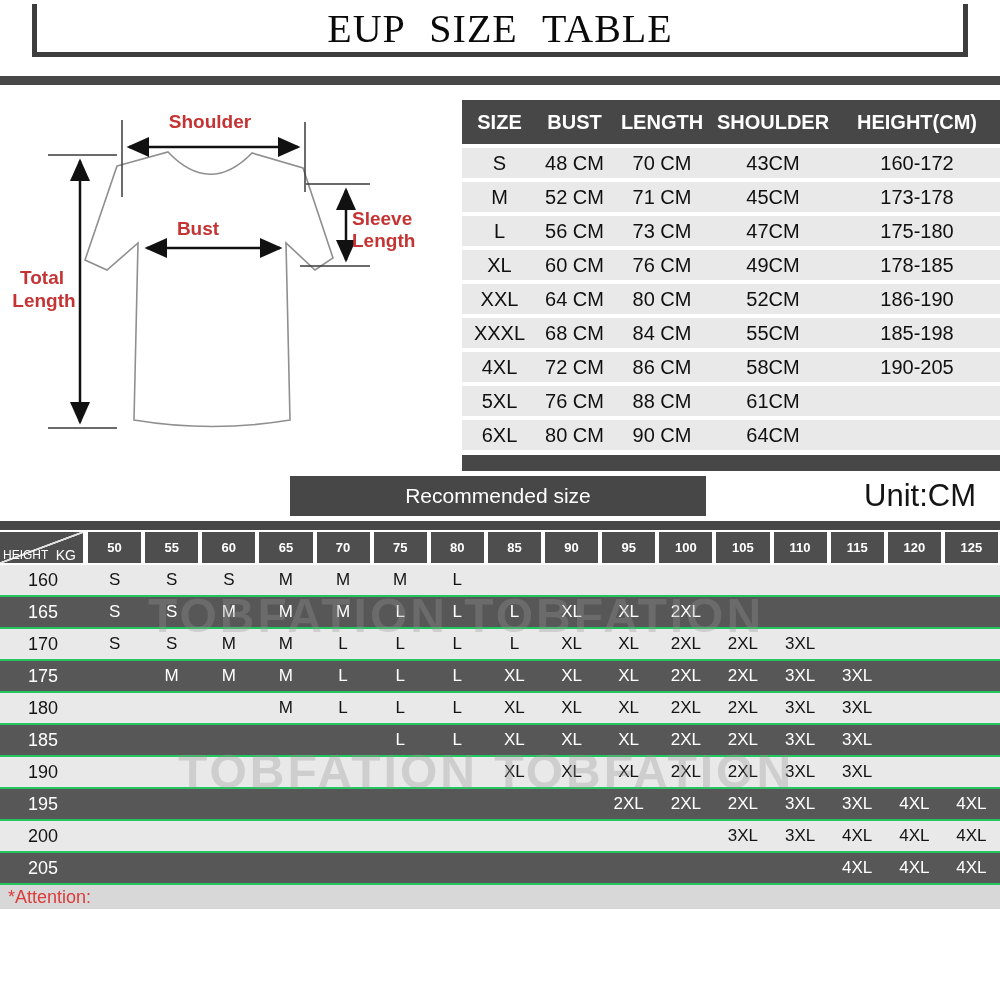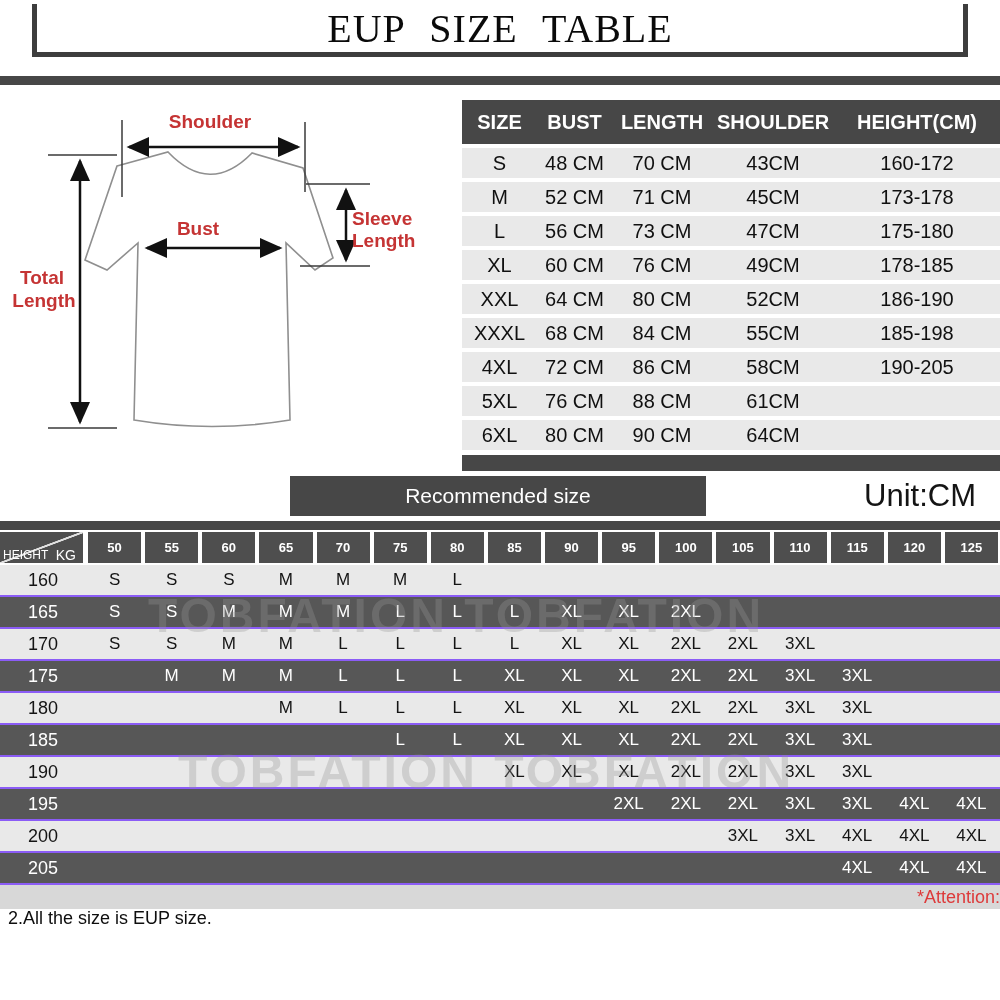--- a/index.html
+++ b/index.html
@@ -41,28 +41,28 @@
   #matrix { position:absolute; left:0; top:521px; width:1000px; }
   #matrix-topbar { height:9px; background:var(--dark-bar,#474747); margin-bottom:2px; }
   .mhead { display:grid; grid-template-columns:86px repeat(16,1fr); height:31px; margin-bottom:2px; }
   .wbox { margin:0 2px; background:var(--header-box,#4e4e4e); color:#fff; display:flex; align-items:center; justify-content:center; font-size:13px; font-weight:600; }
   .corner {
     position:relative; margin-right:3px; background:var(--header-box,#4e4e4e); color:#fff;
     background-image:linear-gradient(to bottom right, transparent 48%, #e0e0e0 49%, #e0e0e0 51.5%, transparent 52.5%);
   }
   .corner .kg { position:absolute; top:15px; right:7px; font-size:14px; }
   .corner .hgt { position:absolute; bottom:1px; left:3px; font-size:12px; }
-  .mrow { display:grid; grid-template-columns:86px repeat(16,1fr); align-items:center; height:30px; border-bottom:2px solid #8b5cf6; }
+  .mrow { display:grid; grid-template-columns:86px repeat(16,1fr); align-items:center; height:30px; border-bottom:2px solid #22c55e; }
   .mrow.light { background:var(--light-row,#e9e9e9); color:#141414; }
   .mrow.dark  { background:var(--dark-row,#575757); color:#fff; }
   .mcell { text-align:center; font-size:17px; }
   .mlabel { text-align:center; font-size:18px; }
 
   
-  #attention-band { height:24px; background:var(--attention-bg,#d8d8d8); display:flex; align-items:center; padding-left:8px;justify-content:flex-end; }
+  #attention-band { height:24px; background:var(--attention-bg,#d8d8d8); display:flex; align-items:center; padding-left:8px; }
   #attention-band span { color:var(--attention-red,#dd3a3a); font-size:18px; }
   #notes { position:absolute; left:8px; top:902px; font-size:18px; color:#0e0e0e; }
   #notes .note-line { height:32px; line-height:32px; }
 
   
   .wm { position:absolute; font-weight:700; white-space:nowrap; pointer-events:none; letter-spacing:3px; z-index:5; }
   #wm1 { left:253px; top:250px; font-size:56px; color:rgba(170,170,170,0.20); }
   #wm2 { left:148px; top:588px; font-size:48px; color:rgba(150,150,150,0.32); }
   #wm3 { left:178px; top:744px; font-size:48px; color:rgba(150,150,150,0.32); width:736px; overflow:hidden; }
 </style>
@@ -434,19 +434,18 @@
           <span class="mcell">4XL</span>
           <span class="mcell">4XL</span>
         </div>
       </div>
     <div id="attention-band">
       <span>*Attention:</span>
     </div>
   </div>
 
   <div id="notes">
-    <div class="note-line">2.All the size is EUP size.</div>
   </div>
 
   <div class="wm" id="wm2">TOBFATION TOBFATION</div>
   <div class="wm" id="wm3">TOBFATION TOBFATION</div>
 
 </div>
 
 </body></html>

